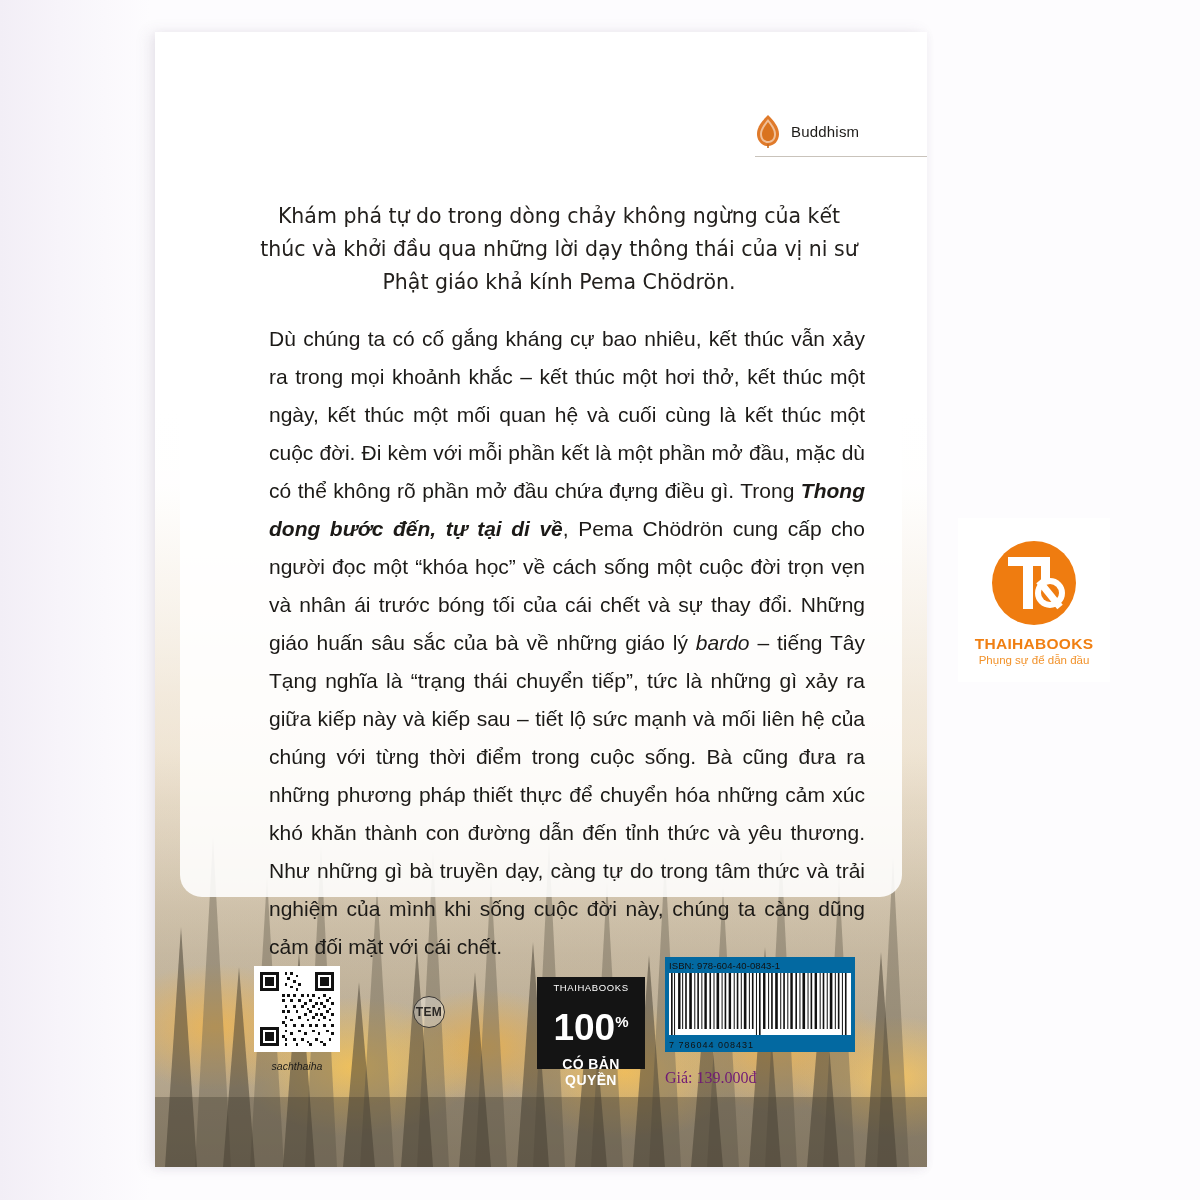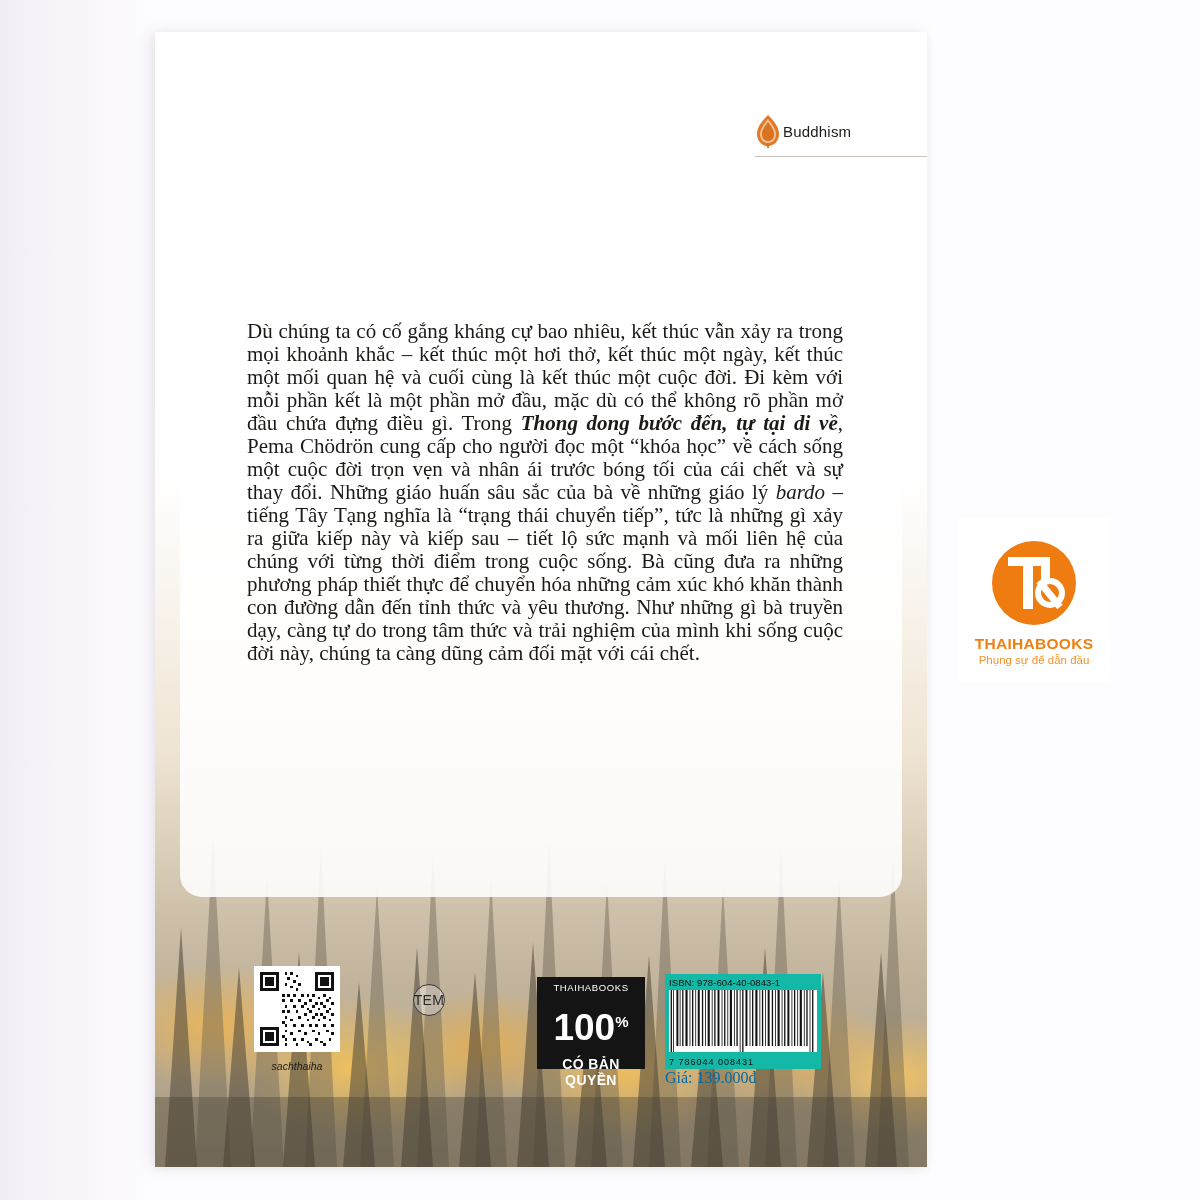--- a/index.html
+++ b/index.html
@@ -92,21 +92,21 @@
   
   .category {
     position: absolute;
     right: 0px;
     top: 82px;
     width: 172px;
     border-bottom: 1.5px solid #c9c3bb;
     padding-bottom: 8px;
     display: flex;
     align-items: center;
-    gap: 2px;
+    gap: 10px;
   }
   .category .leaf {
     width: 26px;
     height: 34px;
     flex: 0 0 auto;
   }
   .category .cat-label {
     font-family: "Liberation Sans", sans-serif;
     font-size: 15px;
     color: #1d1b18;
@@ -122,26 +122,26 @@
     font-family: "DejaVu Sans", sans-serif;
     font-size: 20.5px;
     line-height: 33px;
     color: #23201d;
     text-align: center;
   }
 
   
   .body-copy {
     position: absolute;
-    left: 92px;
+    left: 114px;
     width: 596px;
     top: 288px;
-    font-family: Liberation Serif, serif;
+    font-family: Liberation Sans, sans-serif;
     font-size: 21px;
-    line-height: 23px;
+    line-height: 38px;
     color: #1c1a17;
     text-align: justify;
     text-justify: inter-word;
   }
   .body-copy b {
     font-style: italic;
     font-weight: bold;
   }
   .body-copy i {
     font-style: italic;
@@ -166,33 +166,34 @@
     margin-top: 4px;
     font-size: 10.5px;
     color: #1b1a18;
     font-family: "Liberation Sans", sans-serif;
     font-style: italic;
   }
 
   .tem-stamp {
     position: absolute;
     left: 258px;
-    bottom: 151px;
+    bottom: 139px;
     width: 30px;
     height: 30px;
     border-radius: 50%;
     border: 1.2px solid #3a3733;
     color: #2b2825;
-    font-size: 14px;
+    font-size: 12px;
     font-family: "Liberation Sans", sans-serif;
     display: flex;
     align-items: center;
     justify-content: center;
     letter-spacing: .4px;
     background: rgba(255,255,255,0.35);
+    font-weight: bold;
   }
 
   .badge-100 {
     position: absolute;
     left: 382px;
     bottom: 98px;
     width: 108px;
     height: 92px;
     background: #141414;
     color: #ffffff;
@@ -222,22 +223,22 @@
     font-weight: bold;
   }
 
   .isbn-block {
     position: absolute;
     left: 510px;
     bottom: 80px;
     width: 190px;
   }
   .isbn-box {
-    width: 156px;
-    background: #14b8a6;
+    width: 190px;
+    background: #0369a1;
     padding: 3px 4px 2px 4px;
     box-sizing: border-box;
   }
   .isbn-text {
     font-size: 9.5px;
     font-family: "Liberation Sans", sans-serif;
     color: #111;
     letter-spacing: .1px;
   }
   .barcode {
@@ -246,24 +247,24 @@
     margin-top: 2px;
   }
   .ean-digits {
     font-size: 9px;
     font-family: "Liberation Sans", sans-serif;
     color: #111;
     letter-spacing: 1px;
     margin-top: 1px;
   }
   .price {
-    margin-top: 0;
+    margin-top: 17px;
     font-size: 16px;
     font-family: "Liberation Serif", serif;
-    color: #0369a1;
+    color: #701a75;
   }
 
   
   .logo-card {
     position: absolute;
     left: 958px;
     top: 518px;
     width: 152px;
     height: 164px;
     background: #ffffff;
@@ -340,20 +341,21 @@
     <div class="category">
       <svg class="leaf" viewBox="0 0 26 34">
         <path d="M13 1 C19 7 24 13 24 20 C24 27 19 32 13 32 C7 32 2 27 2 20 C2 13 7 7 13 1 Z" fill="#e07a2a"></path>
         <path d="M13 5 C17 10 21 15 21 20 C21 26 17 29 13 29 C9 29 5 26 5 20 C5 15 9 10 13 5 Z" fill="#fdf7f0" opacity="0.55"></path>
         <path d="M13 8 C16 12 19 16 19 20 C19 25 16 27 13 27 C10 27 7 25 7 20 C7 16 10 12 13 8 Z" fill="#d9731f"></path>
         <rect x="12.2" y="30" width="1.6" height="4" fill="#c96c1e"></rect>
       </svg>
       <span class="cat-label">Buddhism</span>
     </div>
 
+    <div class="blurb">Khám phá tự do trong dòng chảy không ngừng của kết thúc và khởi đầu qua những lời dạy thông thái của vị ni sư Phật giáo khả kính Pema Chödrön.</div>
 
     <div class="body-copy">
       <span>Dù chúng ta có cố gắng kháng cự bao nhiêu, kết thúc vẫn xảy ra trong mọi khoảnh khắc – kết thúc một hơi thở, kết thúc một ngày, kết thúc một mối quan hệ và cuối cùng là kết thúc một cuộc đời. Đi kèm với mỗi phần kết là một phần mở đầu, mặc dù có thể không rõ phần mở đầu chứa đựng điều gì. Trong </span><b>Thong dong bước đến, tự tại di về</b><span>, Pema Chödrön cung cấp cho người đọc một “khóa học” về cách sống một cuộc đời trọn vẹn và nhân ái trước bóng tối của cái chết và sự thay đổi. Những giáo huấn sâu sắc của bà về những giáo lý </span><i>bardo</i><span> – tiếng Tây Tạng nghĩa là “trạng thái chuyển tiếp”, tức là những gì xảy ra giữa kiếp này và kiếp sau – tiết lộ sức mạnh và mối liên hệ của chúng với từng thời điểm trong cuộc sống. Bà cũng đưa ra những phương pháp thiết thực để chuyển hóa những cảm xúc khó khăn thành con đường dẫn đến tỉnh thức và yêu thương. Như những gì bà truyền dạy, càng tự do trong tâm thức và trải nghiệm của mình khi sống cuộc đời này, chúng ta càng dũng cảm đối mặt với cái chết.</span>
     </div>
 
     <div class="qr-block">
       <svg class="qr" viewBox="0 0 29 29" shape-rendering="crispEdges">
         <rect width="29" height="29" fill="#fff"></rect>
         <g fill="#111">
           <rect x="1" y="1" width="7" height="7"></rect>

